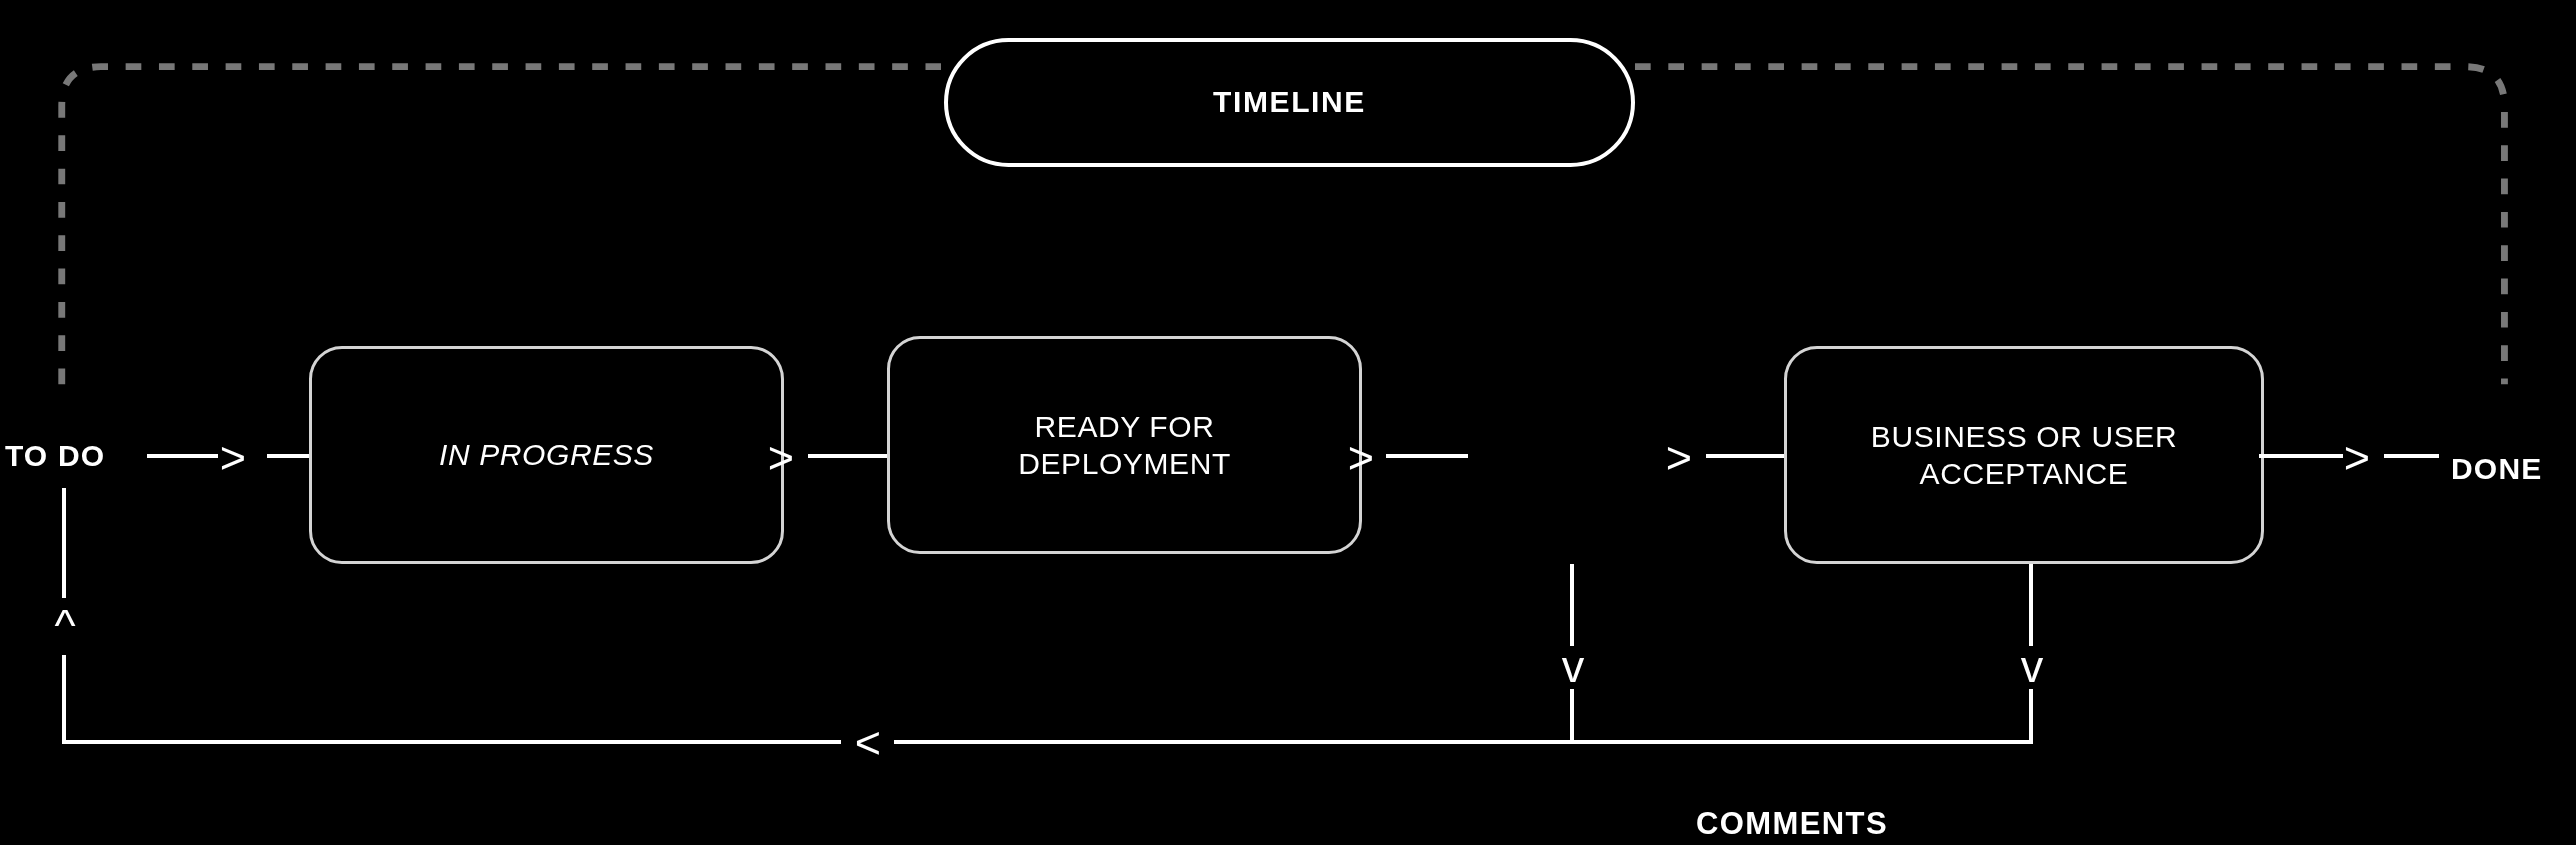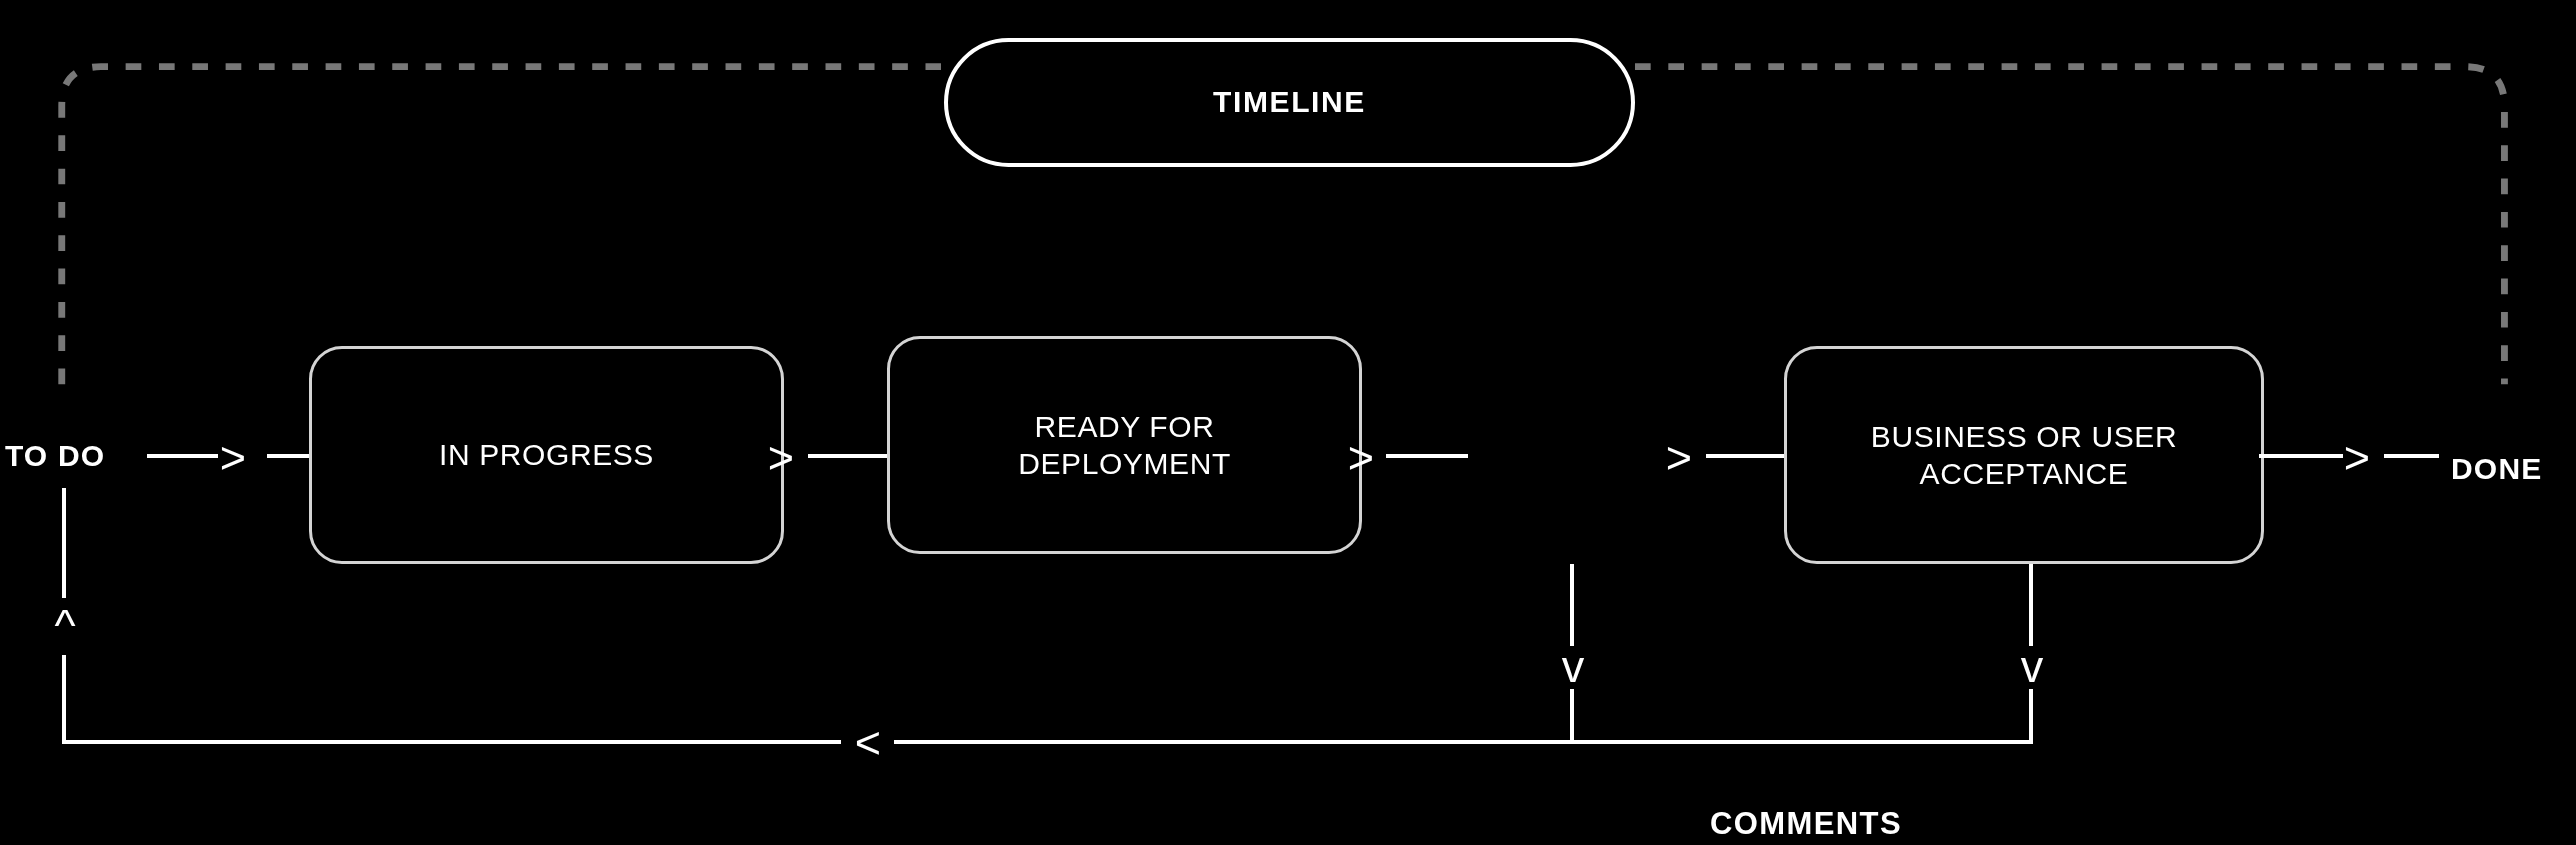--- a/index.html
+++ b/index.html
@@ -121,21 +121,21 @@
   <div class="timeline-pill" style="left:944px; top:2.9px; width:691px; height:129px;">
     <span>TIMELINE</span>
   </div>
 
   <div class="end-label" style="left:4.9px; top:439px;">TO DO</div>
 
   <div class="hline" style="left:147px; top:454px; width:71px;"></div>
   <div class="chev" style="left:233px; top:457px;">&gt;</div>
   <div class="hline" style="left:267px; top:454px; width:47px;"></div>
 
-  <div class="stage-box" style="left:309px; top:346px; width:475px; height:218px;">
+  <div class="stage-box" style="left:309px; top:346px; width:475px; height:218px;font-style:italic;">
     <span class="stage-label">IN PROGRESS</span>
   </div>
 
   <div class="chev" style="left:781px; top:457px;">&gt;</div>
   <div class="hline" style="left:808px; top:454px; width:83px;"></div>
 
   <div class="stage-box" style="left:887px; top:336px; width:475px; height:218px;">
     <span class="stage-label">READY FOR
 DEPLOYMENT</span>
   </div>
@@ -166,16 +166,16 @@
   <div class="hline" style="left:894px; top:740px; width:1137px;"></div>
 
   <div class="vline" style="left:1570px; top:564px; height:82px;"></div>
   <div class="chev" style="left:1573px; top:666px;">v</div>
   <div class="vline" style="left:1570px; top:689px; height:55px;"></div>
 
   <div class="vline" style="left:2029px; top:564px; height:82px;"></div>
   <div class="chev" style="left:2032px; top:666px;">v</div>
   <div class="vline" style="left:2029px; top:689px; height:55px;"></div>
 
-  <div class="caption-label" style="left:1696px; top:806px;margin-left:14px;">COMMENTS</div>
+  <div class="caption-label" style="left:1696px; top:806px;">COMMENTS</div>
 
 </div>
 
 
 </body></html>

